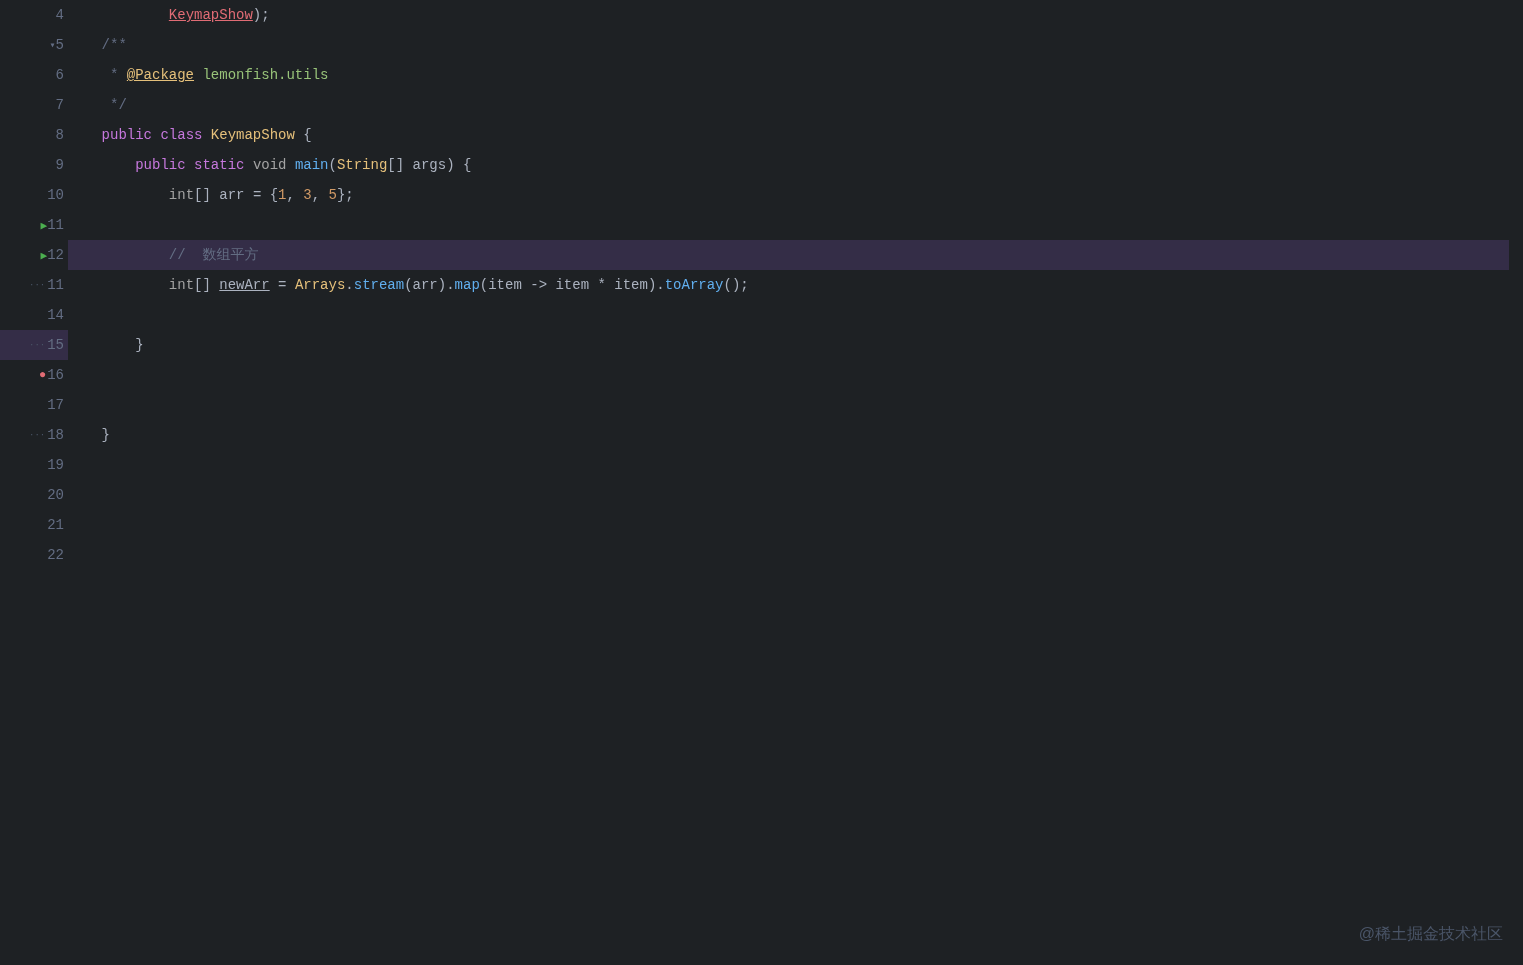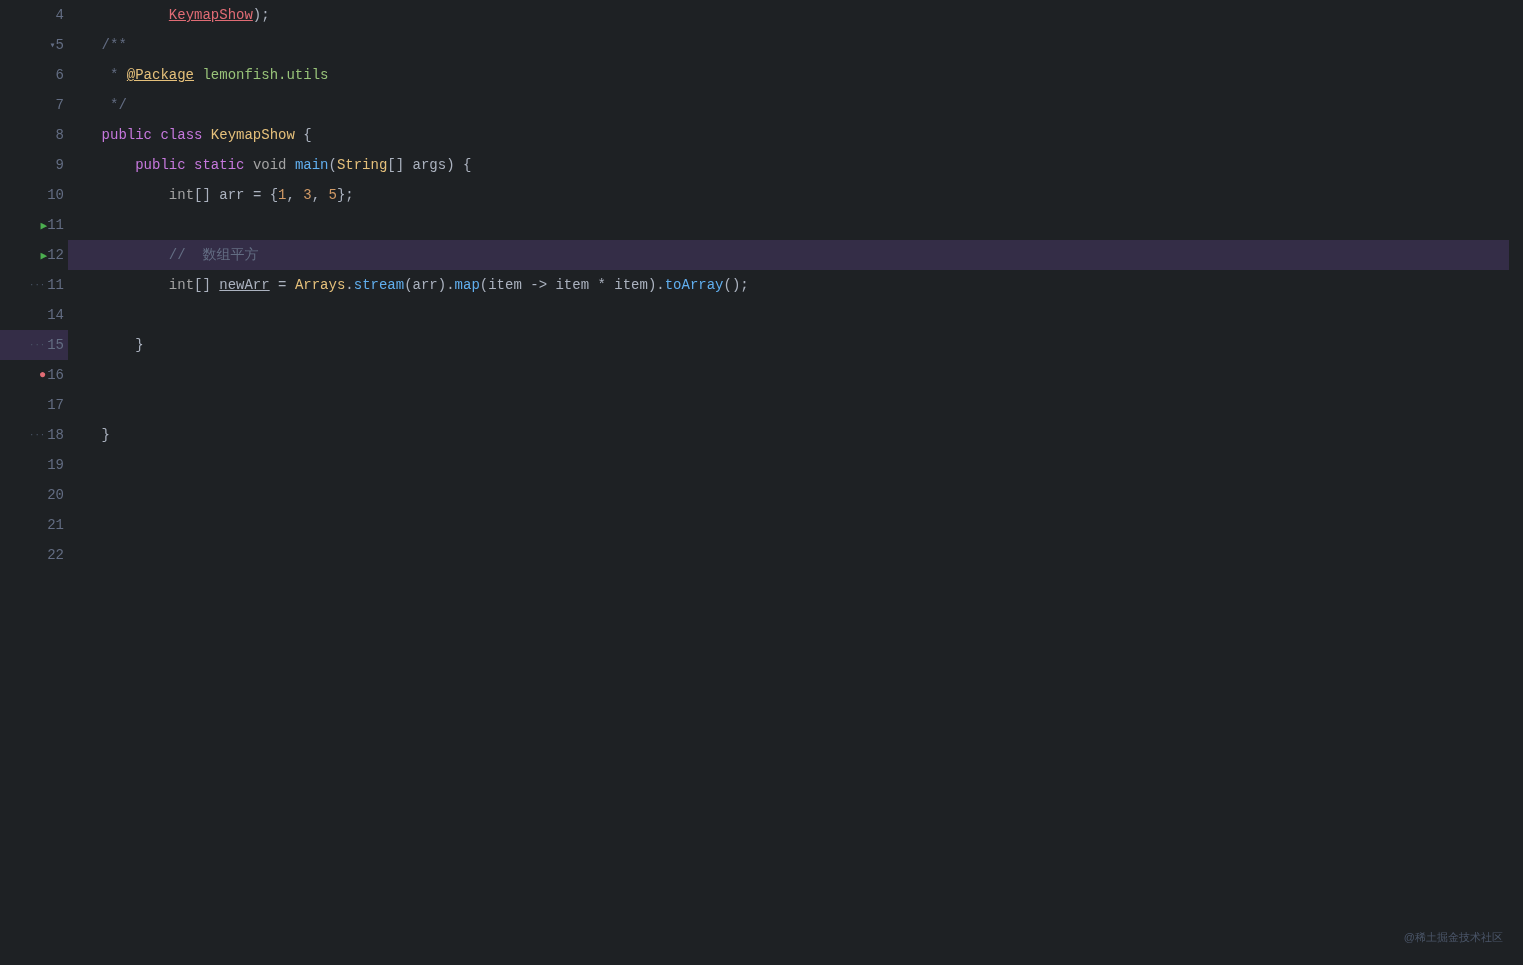--- a/index.html
+++ b/index.html
@@ -67,21 +67,21 @@
       background-color: #abb2bf;
       vertical-align: middle;
       margin-left: 1px;
     }
 
     .watermark {
       position: absolute;
       bottom: 20px;
       right: 20px;
       color: #4a5568;
-      font-size: 11px;
+      font-size: 16px;
       font-family: sans-serif;
     }
 
     .dots {
       color: #4a5568;
       font-size: 11px;
     }
 
     
     .highlight-line {

